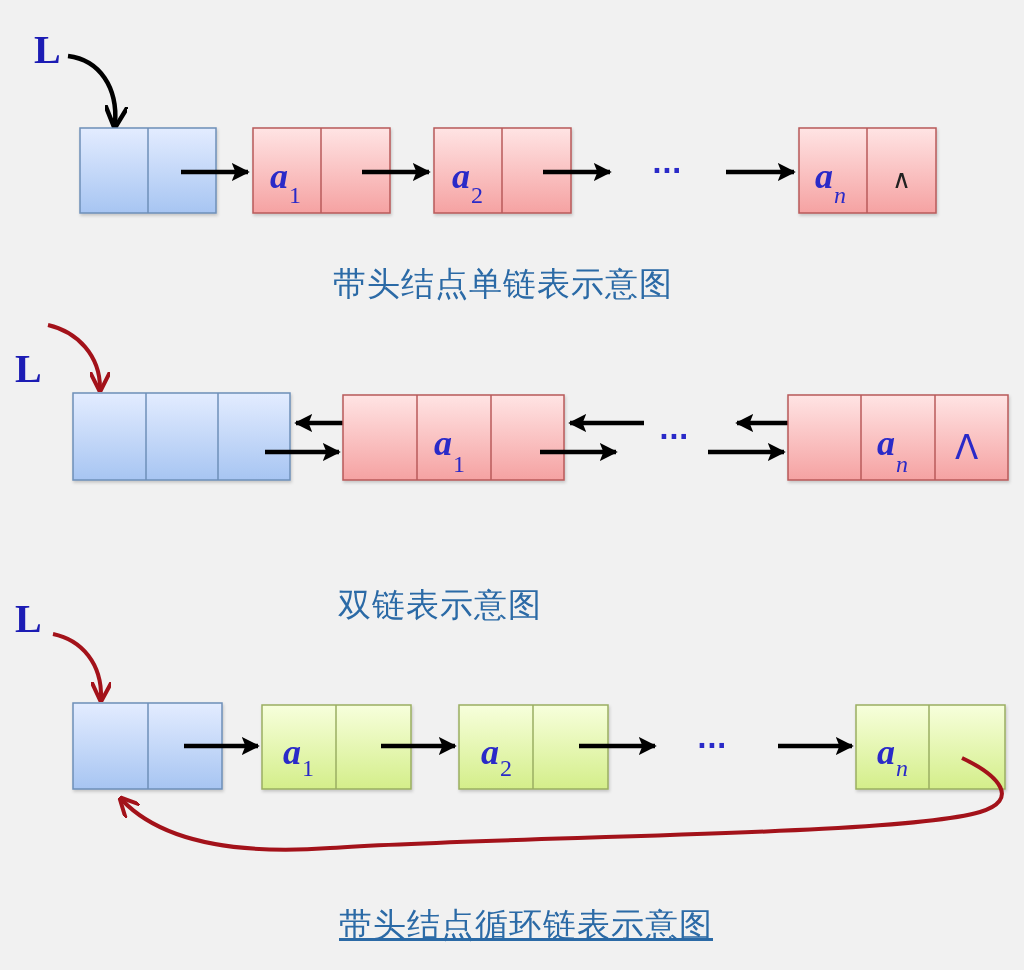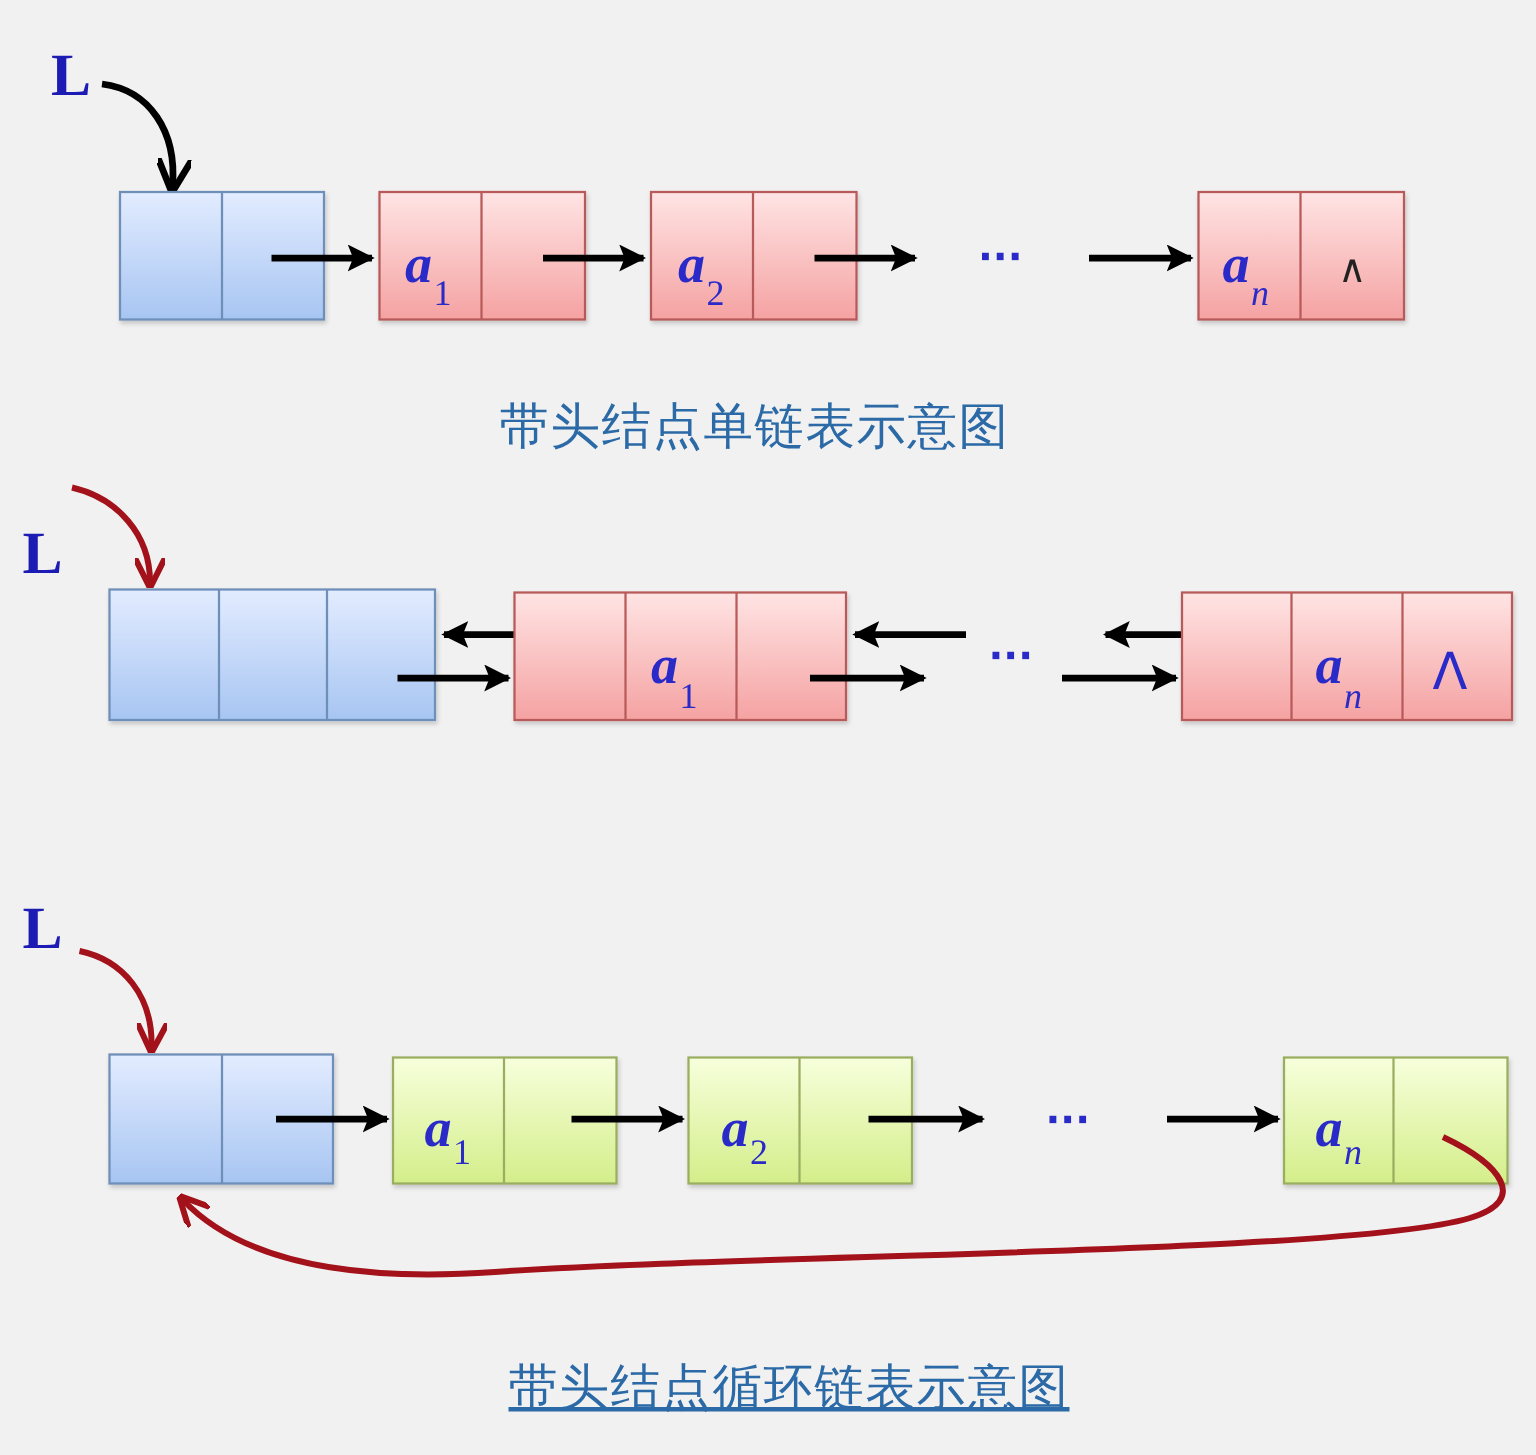--- a/index.html
+++ b/index.html
@@ -195,15 +195,16 @@
       <line x1="929" y1="705" x2="929" y2="789" stroke="#9aae62" stroke-width="1.5"></line>
     </g>
     <text class="var-a" x="877" y="764">a</text>
     <text class="var-sub var-sub-it" x="896" y="776">n</text>
 
     <path d="M962,758 C1000,776 1020,800 980,812 C900,836 500,836 330,848 C230,855 160,840 122,800" fill="none" stroke="#a3121a" stroke-width="4" marker-end="url(#mRed)"></path>
   </g>
 </svg>
 
 <div class="caption" style="left:503px; top:262px;">带头结点单链表示意图</div>
+<div class="caption" style="left:440px; top:583px;">双链表示意图</div>
 <div class="caption" style="left:526px; top:903px;text-decoration:underline;">带头结点循环链表示意图</div>
 
 </div>
 
 </body></html>

